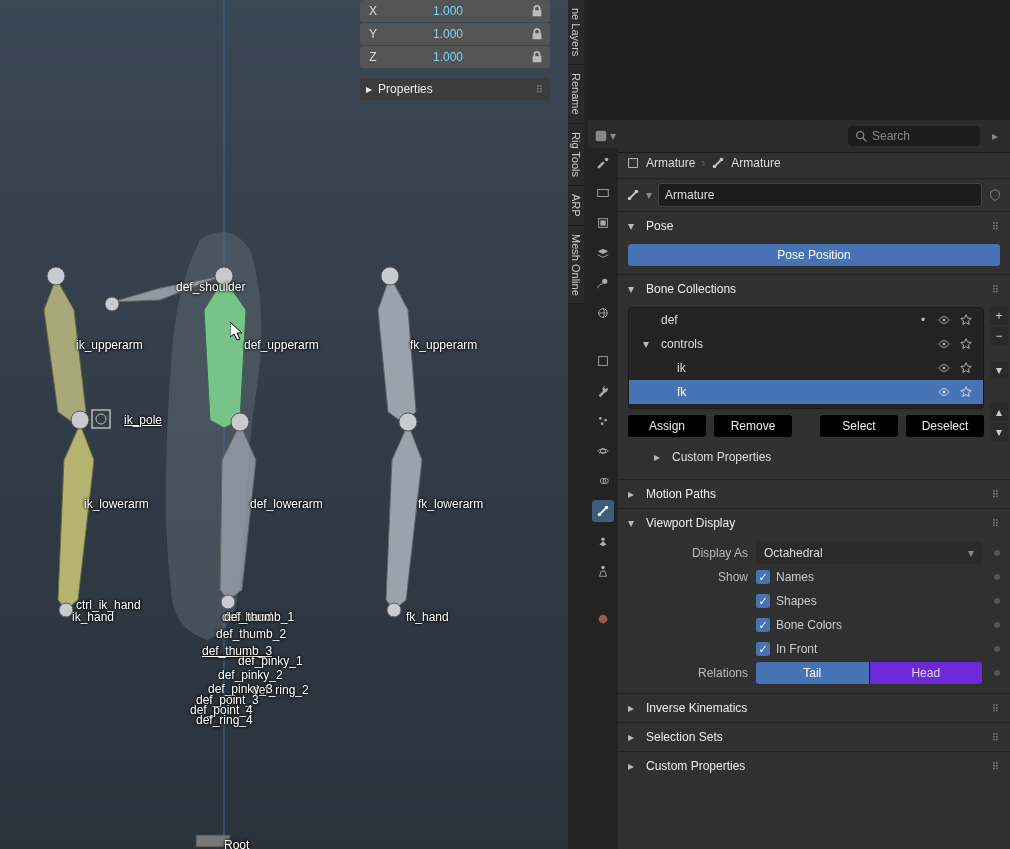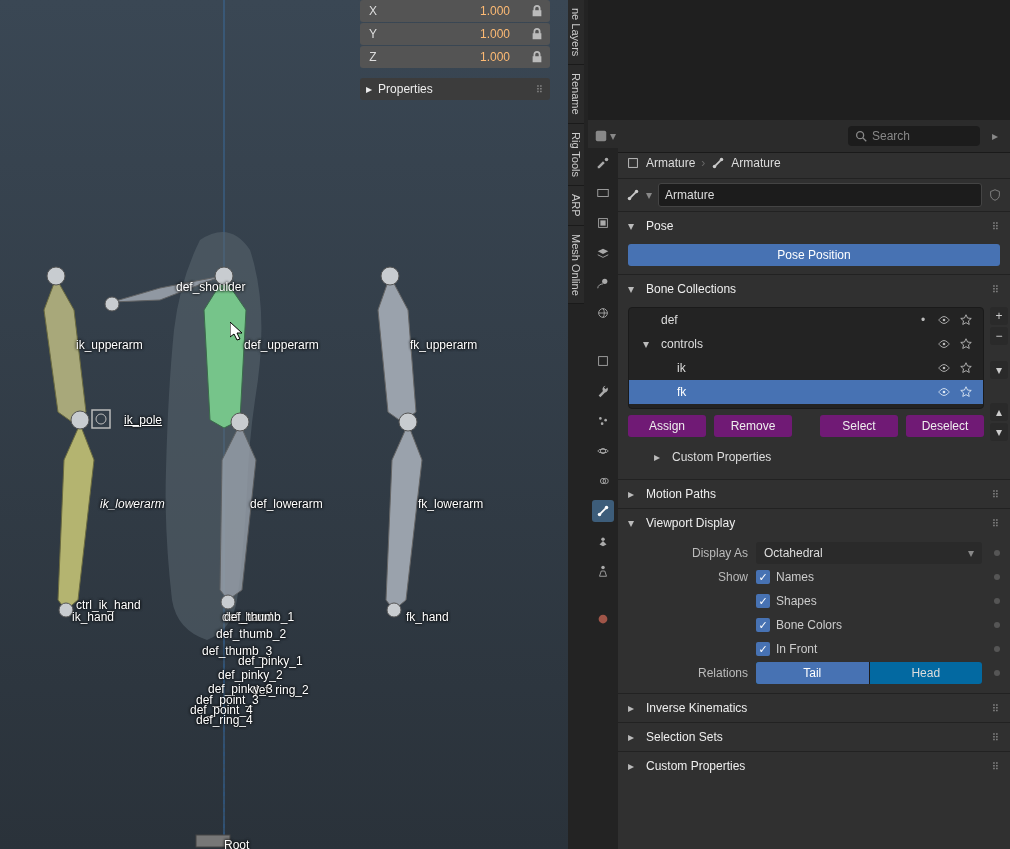--- a/index.html
+++ b/index.html
@@ -7,21 +7,21 @@
 
 
 #viewport{position:absolute;left:0;top:0;width:568px;height:849px;background:linear-gradient(#3a4754 0%,#2a323a 100%)}
 #tabs-col{position:absolute;left:568px;top:0;width:20px;height:849px;background:#232323}
 #right-col{position:absolute;left:588px;top:0;width:422px;height:849px;background:#303030}
 
 
 .n-panel{position:absolute;top:0;right:18px;width:190px}
 .n-row{display:flex;align-items:center;height:22px;background:#545454;margin-bottom:1px;border-radius:3px}
 .n-row .lab{width:26px;text-align:center;color:#ddd}
-.n-row .val{flex:1;text-align:right;padding-right:10px;color:#fdba74}
+.n-row .val{flex:1;text-align:center;padding-right:10px;color:#7dd3fc}
 .n-row .lock{width:26px;height:22px;display:flex;align-items:center;justify-content:center;color:#bbb;margin-left:4px;background:transparent}
 .props-head{display:flex;align-items:center;height:22px;background:#3c3c3c;border-radius:3px;margin-top:10px;padding:0 6px;color:#eee}
 .props-head .chev{margin-right:6px}
 .dots{margin-left:auto;color:#888;font-size:10px;letter-spacing:1px}
 
 
 .vtab{writing-mode:vertical-rl;text-orientation:mixed;display:flex;align-items:center;justify-content:center;font-size:11px;height:auto;padding:8px 2px;color:#ccc;background:#2a2a2a;border-bottom:1px solid #1a1a1a;cursor:pointer}
 
 
 .bl{position:absolute;font-size:12px;color:#fff;text-shadow:0 0 3px #000,0 0 3px #000;white-space:nowrap;pointer-events:none}
@@ -41,37 +41,37 @@
 .namefield{display:flex;align-items:center;height:32px;padding:0 8px;gap:6px}
 .namefield input{flex:1;height:22px;background:#1c1c1c;border:1px solid #444;border-radius:3px;color:#ddd;padding:0 6px;font:inherit}
 
 .sect{border-top:1px solid #222}
 .sect-head{display:flex;align-items:center;height:28px;padding:0 10px;color:#eee;cursor:pointer}
 .sect-head.sub{padding-left:26px;font-size:12px;color:#ddd}
 .sect-head .chev{width:12px;margin-right:6px;color:#bbb}
 .sect-head .dots{margin-left:auto}
 .sect-body{padding:4px 10px 8px 10px}
 
-.seg{display:flex;height:22px;border-radius:3px;overflow:hidden;background:#0369a1}
+.seg{display:flex;height:22px;border-radius:3px;overflow:hidden;background:#6d28d9}
 .seg .btn{flex:1;display:flex;align-items:center;justify-content:center;color:#ddd;cursor:pointer;border-right:1px solid #1c1c1c}
 .seg .btn:last-child{border-right:none}
 .seg .btn.on{background:#4772b3;color:#fff}
 
 .collections{background:#232323;border:1px solid #1a1a1a;border-radius:4px;min-height:100px}
 .coll-row{display:flex;align-items:center;height:24px;padding:0 8px;gap:6px;color:#ddd}
 .coll-row.sel{background:#4772b3;color:#fff}
 .coll-row .tw{width:12px;color:#bbb}
 .coll-row .sp{flex:1}
 .coll-row .ic{width:16px;text-align:center;color:#bbb}
 .coll-row.sel .ic{color:#dfe9f5}
 .coll-side{position:absolute;right:2px;display:flex;flex-direction:column;gap:2px}
 .coll-side .sbtn{width:18px;height:18px;background:#2a2a2a;border-radius:3px;display:flex;align-items:center;justify-content:center;color:#ccc;font-size:12px}
 
 .btnrow{display:flex;gap:8px;margin-top:6px}
-.btnrow .b{flex:1;height:22px;background:#701a75;border-radius:3px;display:flex;align-items:center;justify-content:center;color:#eee;cursor:pointer}
+.btnrow .b{flex:1;height:22px;background:#000000;border-radius:3px;display:flex;align-items:center;justify-content:center;color:#eee;cursor:pointer}
 
 .form-row{display:flex;align-items:center;height:24px;gap:8px}
 .form-row .lab{width:120px;text-align:right;color:#bbb;flex-shrink:0}
 .form-row .ctl{flex:1;display:flex;align-items:center;gap:6px}
 .dd{flex:1;height:22px;background:#2a2a2a;border-radius:3px;display:flex;align-items:center;padding:0 8px;color:#ddd;justify-content:space-between}
 .chk{width:14px;height:14px;border-radius:2px;background:#4772b3;display:flex;align-items:center;justify-content:center;color:#fff;font-size:11px;flex-shrink:0}
 .chk.off{background:#2a2a2a;color:transparent}
 .numfield{flex:1;height:22px;background:#545454;border-radius:3px;display:flex;align-items:center;padding:0 8px;color:#bbb;justify-content:space-between}
 .dot{width:6px;height:6px;border-radius:50%;background:#555;margin-left:6px;flex-shrink:0}
 
@@ -120,30 +120,30 @@
 
     <rect x="196" y="835" width="34" height="12" fill="#777" stroke="#444"></rect>
   </svg>
 
   <div id="bone-labels">
       <div class="bl" style="left: 176px; top: 280px;">def_shoulder</div>
       <div class="bl" style="left: 76px; top: 338px;">ik_upperarm</div>
       <div class="bl" style="left: 244px; top: 338px;">def_upperarm</div>
       <div class="bl" style="left: 410px; top: 338px;">fk_upperarm</div>
       <div class="bl" style="left: 124px; top: 413px; text-decoration: underline;">ik_pole</div>
-      <div class="bl" style="left: 100px; top: 497px; font-style: italic;">ik_lowerarm</div>
+      <div class="bl" style="left: 84px; top: 497px;">ik_lowerarm</div>
       <div class="bl" style="left: 250px; top: 497px;">def_lowerarm</div>
       <div class="bl" style="left: 418px; top: 497px;">fk_lowerarm</div>
       <div class="bl" style="left: 76px; top: 598px;">ctrl_ik_hand</div>
       <div class="bl" style="left: 72px; top: 610px;">ik_hand</div>
       <div class="bl" style="left: 406px; top: 610px;">fk_hand</div>
       <div class="bl" style="left: 222px; top: 610px;">def_hand</div>
       <div class="bl" style="left: 224px; top: 610px;">def_thumb_1</div>
       <div class="bl" style="left: 216px; top: 627px;">def_thumb_2</div>
-      <div class="bl" style="left: 202px; top: 644px;">def_thumb_3</div>
+      <div class="bl" style="left: 202px; top: 644px; text-decoration: underline;">def_thumb_3</div>
       <div class="bl" style="left: 238px; top: 654px;">def_pinky_1</div>
       <div class="bl" style="left: 218px; top: 668px;">def_pinky_2</div>
       <div class="bl" style="left: 252px; top: 683px;">def_ring_2</div>
       <div class="bl" style="left: 208px; top: 682px;">def_pinky_3</div>
       <div class="bl" style="left: 196px; top: 693px;">def_point_3</div>
       <div class="bl" style="left: 190px; top: 703px;">def_point_4</div>
       <div class="bl" style="left: 196px; top: 713px;">def_ring_4</div>
     </div>
   <div class="bl" style="left:224px;top:838px">Root</div>
 

